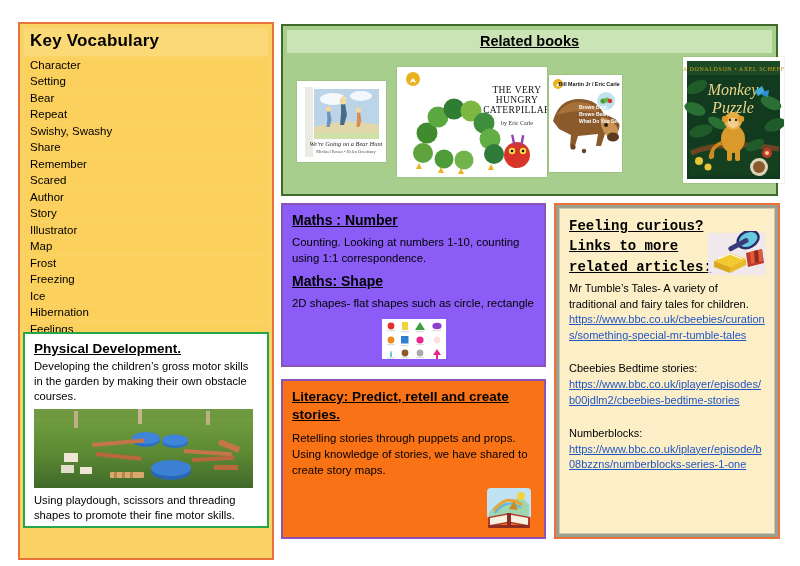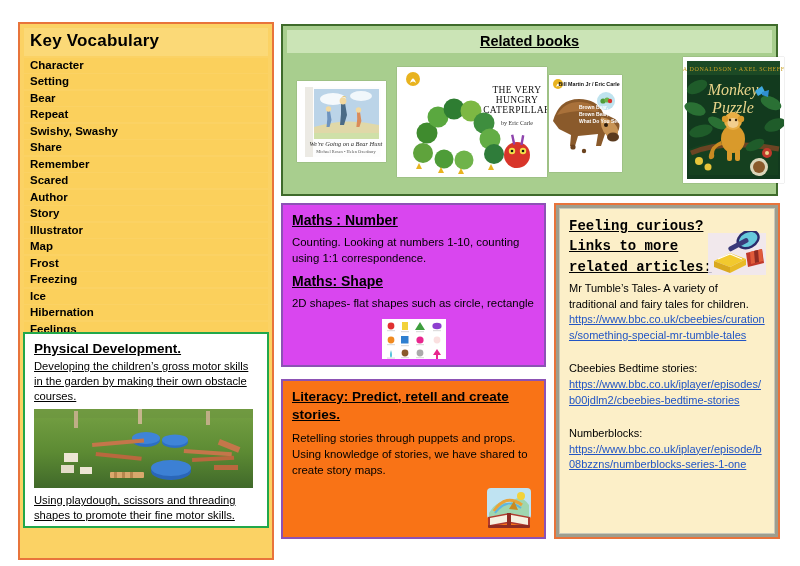--- a/index.html
+++ b/index.html
@@ -7,37 +7,37 @@
   .page{position:relative;width:800px;height:566px;}
 
   
   .panel{position:absolute;box-sizing:border-box;}
   .hd{font-weight:bold;text-decoration:underline;}
 
   
   #vocab-panel{left:18px;top:22px;width:256px;height:538px;border:2px solid #E8743B;background:#FBD264;}
   #vocab-inner{position:absolute;left:4px;top:4px;width:244px;}
   #vocab-title{background:#FBD977;padding:3px 6px 5px 6px;font-size:17px;font-weight:bold;letter-spacing:.2px;}
-  .vrow{background:#FBD05C;margin-top:1.5px;padding:1px 6px 2px 6px;font-size:11.5px;font-weight:bold;}
+  .vrow{background:#FBD05C;margin-top:1.5px;padding:1px 6px 2px 6px;font-size:11.5px;font-weight:normal;}
 
   
   #phys-panel{left:23px;top:332px;width:246px;height:196px;border:2px solid #22A84A;background:#fff;padding:7px 9px;}
   #phys-title{font-size:13.5px;margin-bottom:3px;}
-  .phys-txt{font-size:11.2px;line-height:1.34;text-decoration:underline;}
+  .phys-txt{font-size:11.2px;line-height:1.34;}
   #phys-photo{width:219px;height:79px;margin:5px 0 5px 0;position:relative;overflow:hidden;
     background:linear-gradient(175deg,#6f9a3e 0%,#5e8c35 35%,#4f7d2c 70%,#456f27 100%);}
 
   
   #books-panel{left:281px;top:24px;width:497px;height:172px;border:2px solid #3E6B2B;background:#A8CE8E;padding:4px;}
   #books-title{background:#CBE4B6;text-align:center;font-size:14.5px;font-weight:bold;text-decoration:underline;padding:3px 0 4px 0;}
   #books-row{position:relative;height:140px;}
   .cover{position:absolute;background:#fff;box-shadow:0 0 1px rgba(0,0,0,.35);overflow:hidden;}
 
   
-  #maths-panel{left:281px;top:203px;width:265px;height:164px;border:2px solid #8C52B5;background:#d946ef;padding:6px 9px;}
+  #maths-panel{left:281px;top:203px;width:265px;height:164px;border:2px solid #8C52B5;background:#8b5cf6;padding:6px 9px;}
   .m-h{font-size:14px;margin:1px 0 6px 0;}
   .m-p{font-size:11.4px;line-height:1.42;margin:0 0 7px 0;}
   #shapes-img{width:64px;height:40px;margin:2px auto 0 auto;position:relative;background:#fff;}
 
   
   #lit-panel{left:281px;top:379px;width:265px;height:160px;border:2px solid #8C52B5;background:#f97316;padding:7px 9px;}
   #lit-title{font-size:13.5px;line-height:1.36;}
   #lit-body{font-size:11.4px;line-height:1.42;margin-top:5px;}
   #lit-icon{position:absolute;right:12px;bottom:8px;width:46px;height:42px;}
 

